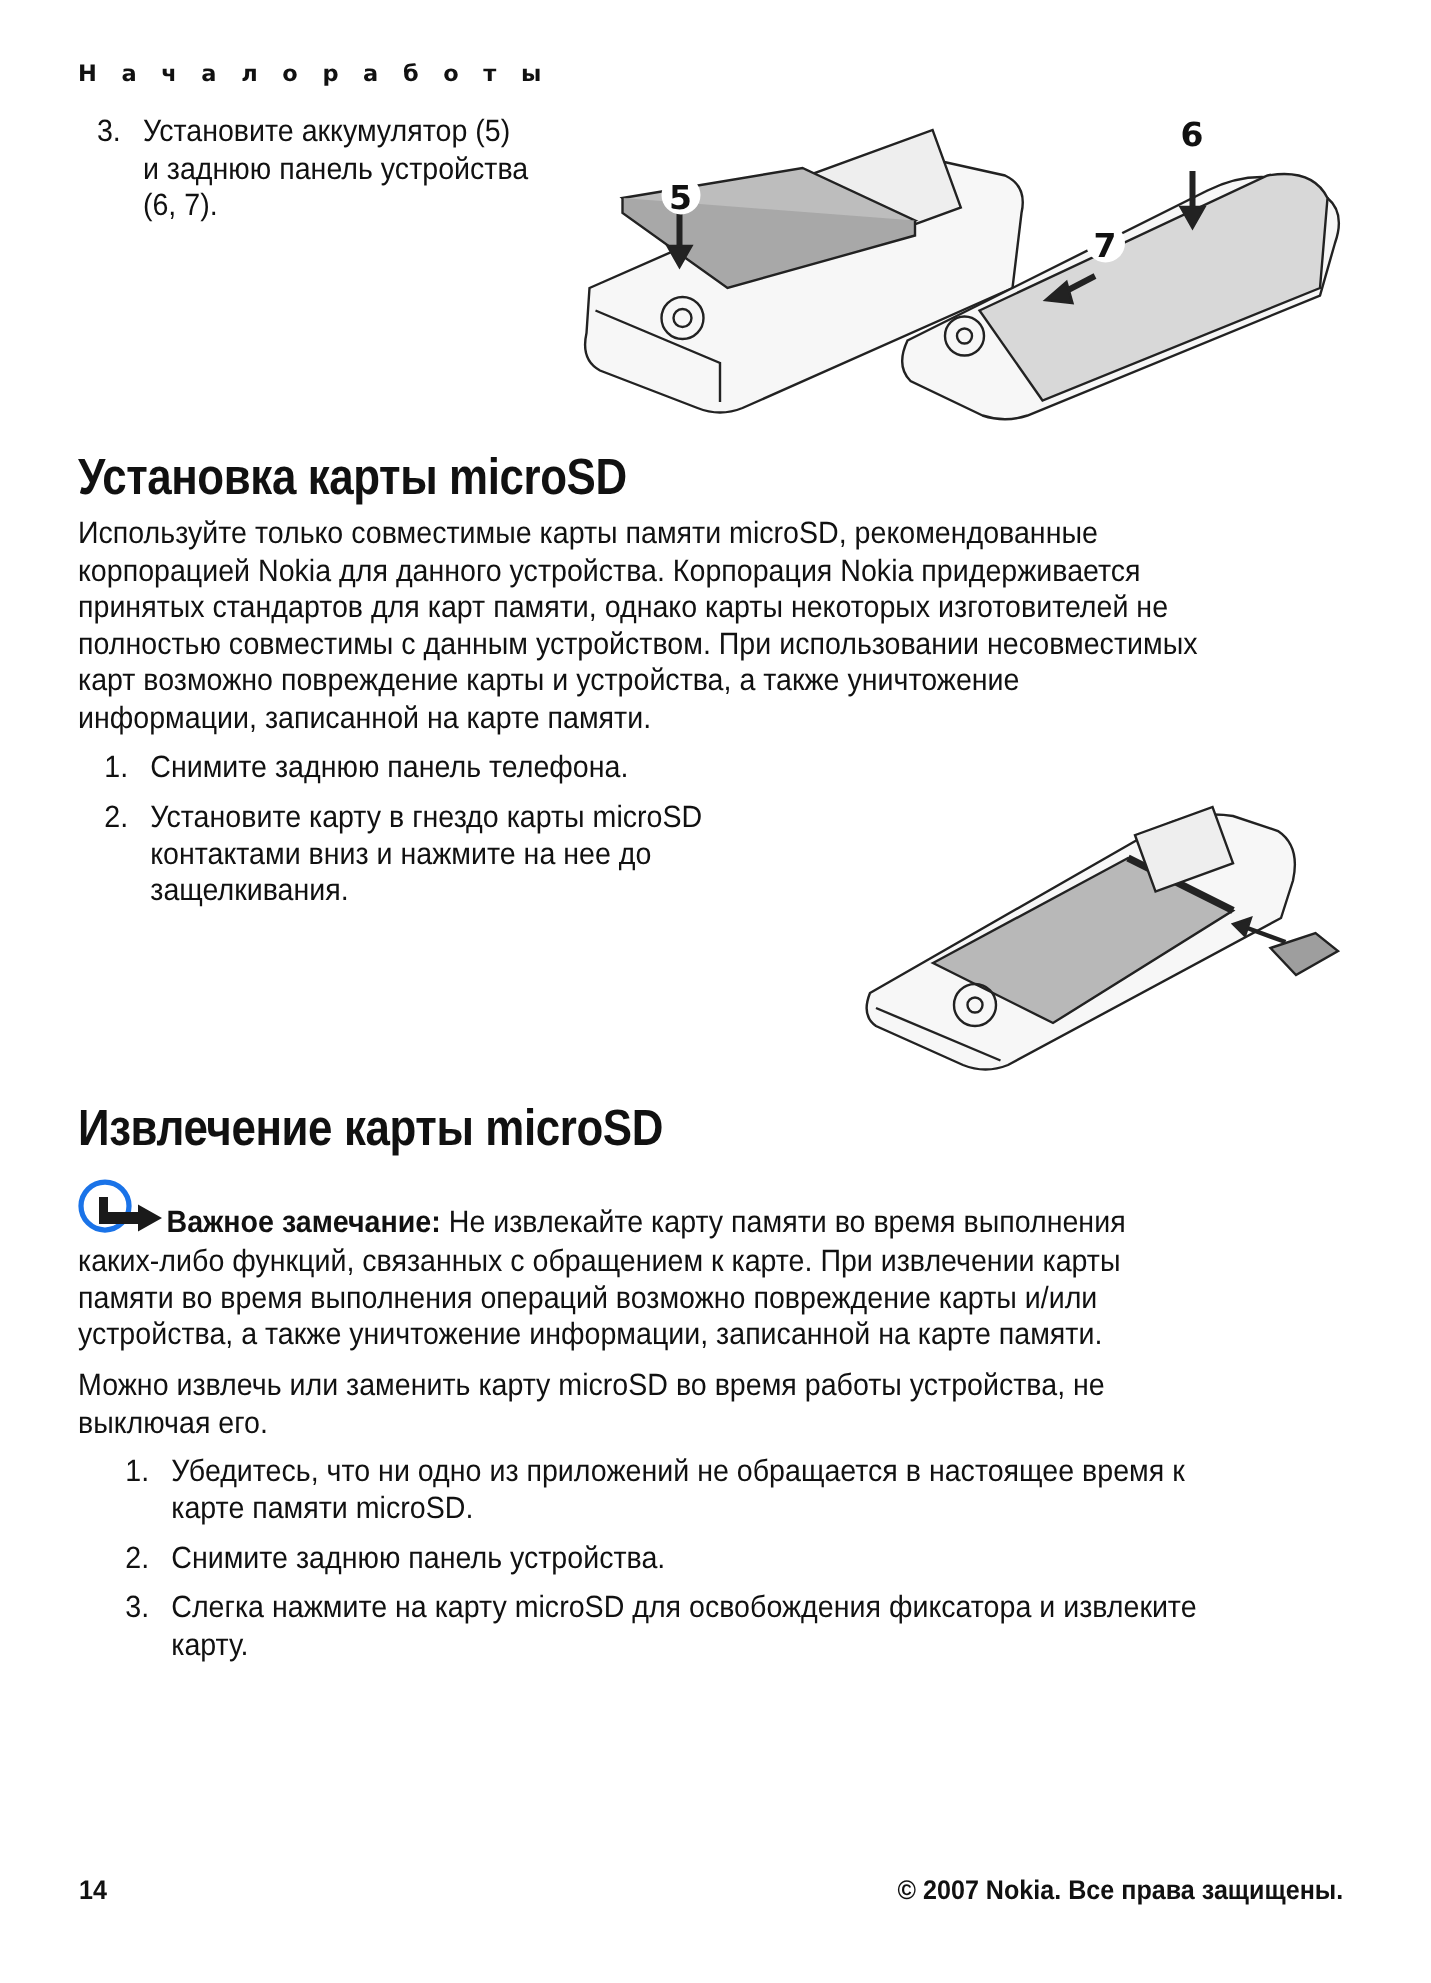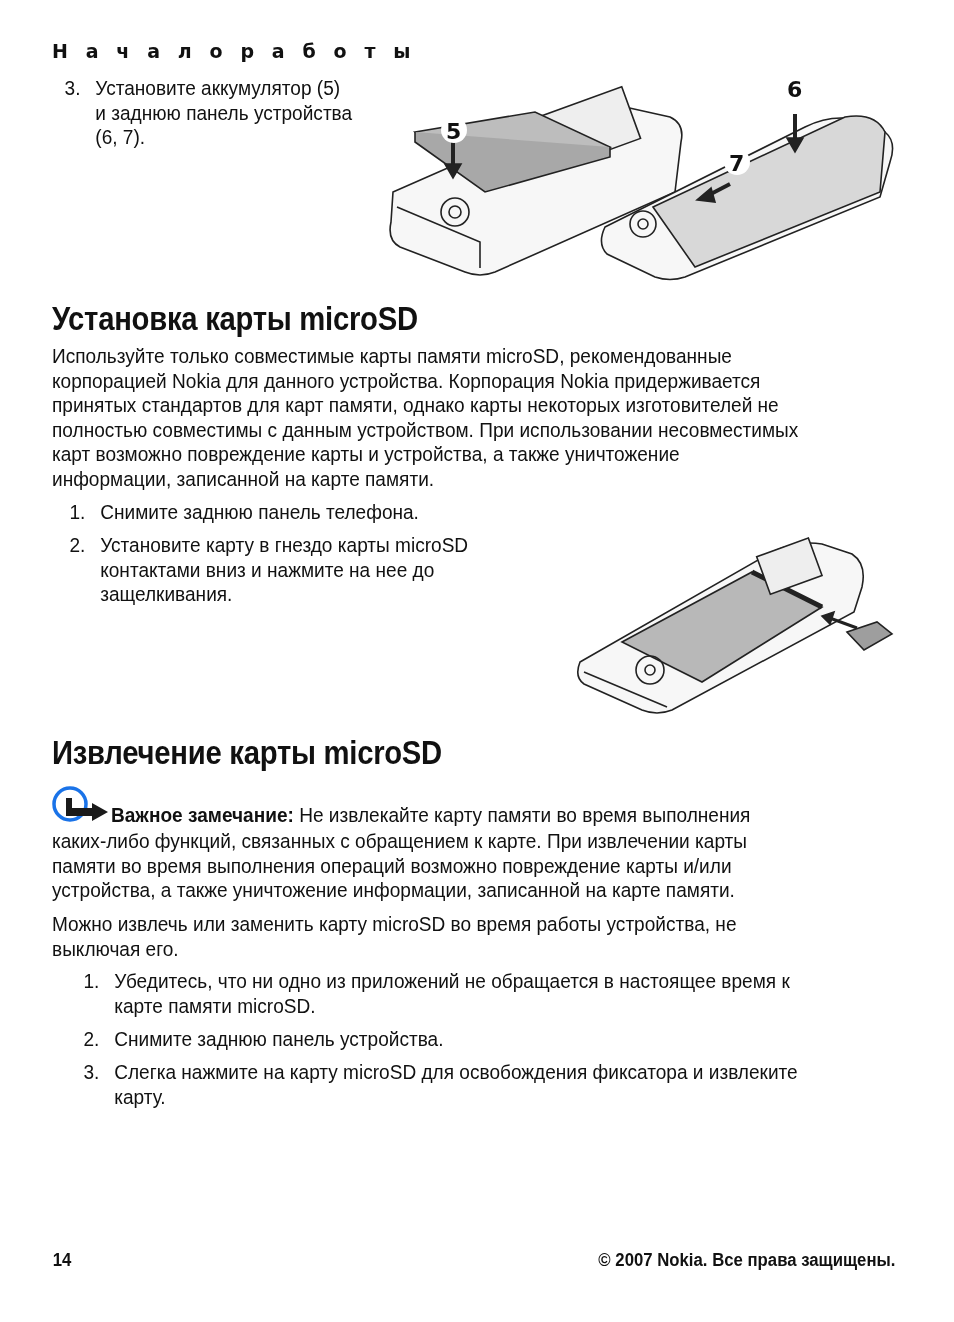--- a/index.html
+++ b/index.html
@@ -4,21 +4,21 @@
 <style>
   html, body { margin: 0; padding: 0; background: #ffffff; }
   body {
     width: 954px; height: 1322px; position: relative; overflow: hidden;
     font-family: "Liberation Sans Narrow", "Liberation Sans", sans-serif;
     color: #111111;
   }
   .abs { position: absolute; }
   .header-label {
     left: 52px; top: 40px; font-family: "DejaVu Sans", sans-serif;
-    font-weight: bold; font-size: 19px; letter-spacing: 5.6px; color: #111;
+    font-weight: bold; font-size: 15px; letter-spacing: 5.6px; color: #111;
   }
   .text {
     font-size: 20.5px; line-height: 24.6px; transform-origin: 0 0;
   }
   .narrow { transform: scaleX(0.93); }
   .li { position: absolute; font-size: 20.5px; line-height: 24.6px; }
   .li .num { position: absolute; left: 0; top: 0; }
   .li .body { position: absolute; left: 33px; top: 0; white-space: pre-line; }
   .h2 {
     font-size: 34px; font-weight: bold; line-height: 40px;

